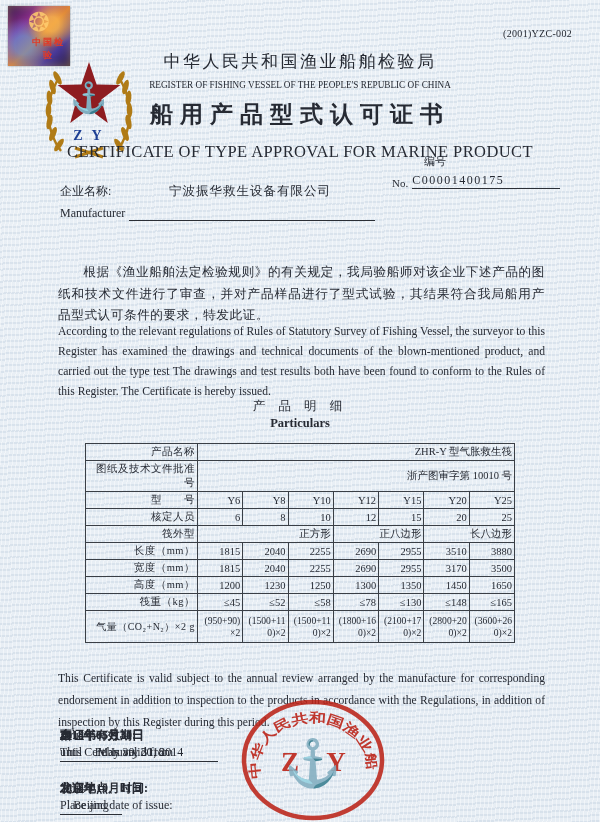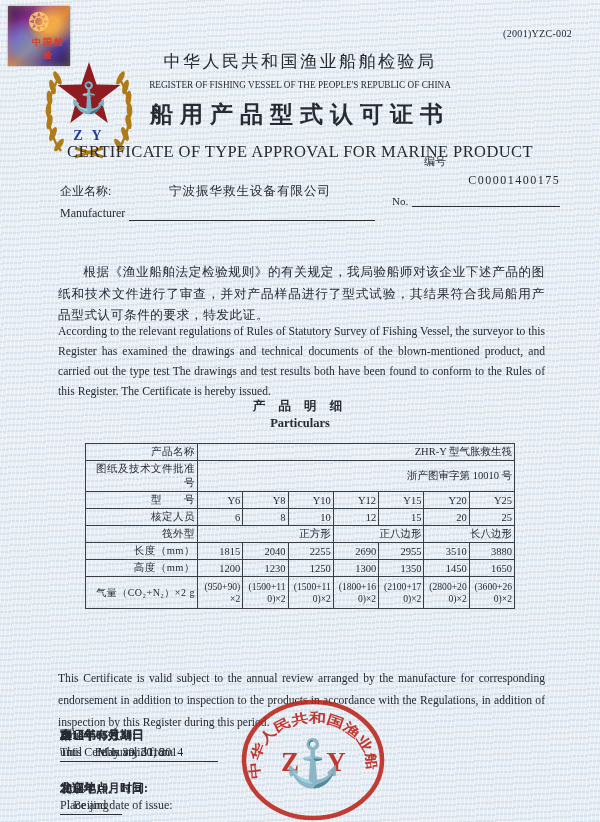--- a/index.html
+++ b/index.html
@@ -36,37 +36,37 @@
   .head { position:absolute; top:50px; left:0; width:100%; text-align:center; }
   .authority-cn { font-size:17px; letter-spacing:2.5px; font-weight:500; }
   .authority-en { font-size:9.6px; letter-spacing:0; margin-top:6px; transform:scaleX(.96); }
   .title-cn { font-size:23px; font-weight:bold; letter-spacing:7px; margin-top:9px; }
   .title-en { font-size:16.5px; margin-top:12px; letter-spacing:.4px; }
 
   
   .no-block { position:absolute; left:392px; top:154px; width:190px; font-size:11px; }
   .no-cn { margin-left:32px; font-size:11px; }
   .no-row { margin-top:4px; display:flex; align-items:flex-end; }
-  .no-line { display:inline-block; width:148px; margin-left:4px; text-align:right;
-    border-bottom:1px solid #2b2f36; font-size:12px; letter-spacing:1.5px; padding-bottom:18px; }
+  .no-line { display:inline-block; width:148px; margin-left:4px; text-align:left;
+    border-bottom:1px solid #2b2f36; font-size:12px; letter-spacing:1.5px; padding-bottom:0; }
 
   
   .field { position:absolute; left:60px; width:380px; }
   .cn-row { font-size:12px; height:20px; }
   .flabel { display:inline-block; width:78px; font-size:12px; }
   .fvalue { display:inline-block; margin-left:28px; font-size:12.5px; letter-spacing:1px; }
   .en-row { display:flex; align-items:flex-end; font-size:12px; height:18px; }
   .uline { display:inline-block; width:246px; border-bottom:1px solid #2b2f36; height:14px; margin-left:4px; }
 
   .para { position:absolute; left:58px; width:487px; text-align:justify; }
   .para-cn { top:262px; font-size:12.6px; line-height:21.5px; text-indent:2em; letter-spacing:.6px; }
   .para-en { top:322px; font-size:11.6px; line-height:20px; }
 
   .particulars-cn { position:absolute; top:398px; width:100%; text-align:center;
-    font-size:12.5px; font-weight:bold; letter-spacing:5px; }
+    font-size:12.5px; font-weight:normal; letter-spacing:5px; }
   .particulars-en { position:absolute; top:416px; width:100%; text-align:center;
     font-size:12.5px; font-weight:bold; }
 
   
   table.ptable { position:absolute; left:85px; top:443px; width:430px; border-collapse:collapse;
     font-size:10.5px; text-align:right; table-layout:fixed; }
   .ptable td { border:1px solid #3a3f46; padding:1px 2px; height:17px; overflow:hidden; }
   .ptable td.lbl { letter-spacing:.5px; }
   .ptable tr.small td { font-size:9.6px; line-height:11.5px; word-break:break-all; height:32px; }
   .ptable tr.small td.lbl { font-size:10px; word-break:keep-all; }
@@ -217,28 +217,48 @@
           <td class="lbl">长度（mm）</td>
           <td>1815</td>
           <td>2040</td>
           <td>2255</td>
           <td>2690</td>
           <td>2955</td>
           <td>3510</td>
           <td>3880</td>
         </tr>
         <tr>
+          <td class="lbl">宽度（mm）</td>
+          <td>1815</td>
+          <td>2040</td>
+          <td>2255</td>
+          <td>2690</td>
+          <td>2955</td>
+          <td>3170</td>
+          <td>3500</td>
+        </tr>
+        <tr>
           <td class="lbl">高度（mm）</td>
           <td>1200</td>
           <td>1230</td>
           <td>1250</td>
           <td>1300</td>
           <td>1350</td>
           <td>1450</td>
           <td>1650</td>
+        </tr>
+        <tr>
+          <td class="lbl">筏重（kg）</td>
+          <td>≤45</td>
+          <td>≤52</td>
+          <td>≤58</td>
+          <td>≤78</td>
+          <td>≤130</td>
+          <td>≤148</td>
+          <td>≤165</td>
         </tr>
         <tr class="small">
           <td class="lbl">气量（CO₂+N₂）×2 g</td>
           <td>(950+90)×2</td>
           <td>(1500+110)×2</td>
           <td>(1500+110)×2</td>
           <td>(1800+160)×2</td>
           <td>(2100+170)×2</td>
           <td>(2800+200)×2</td>
           <td>(3600+260)×2</td>

